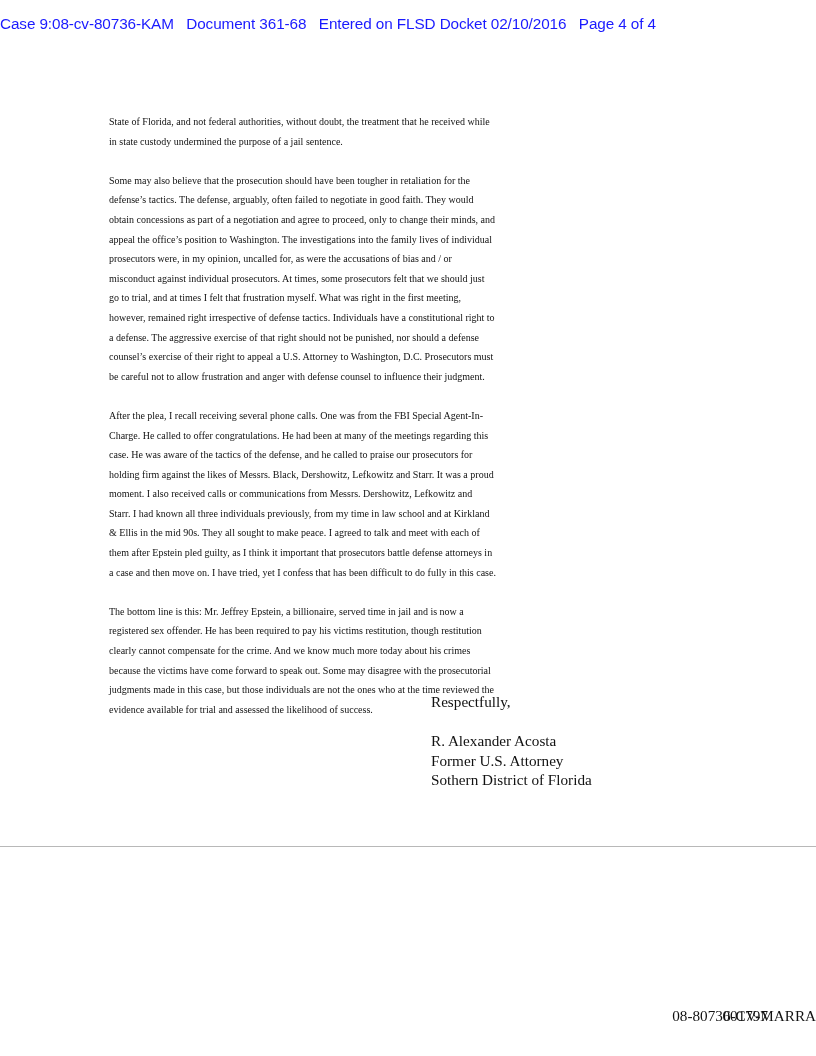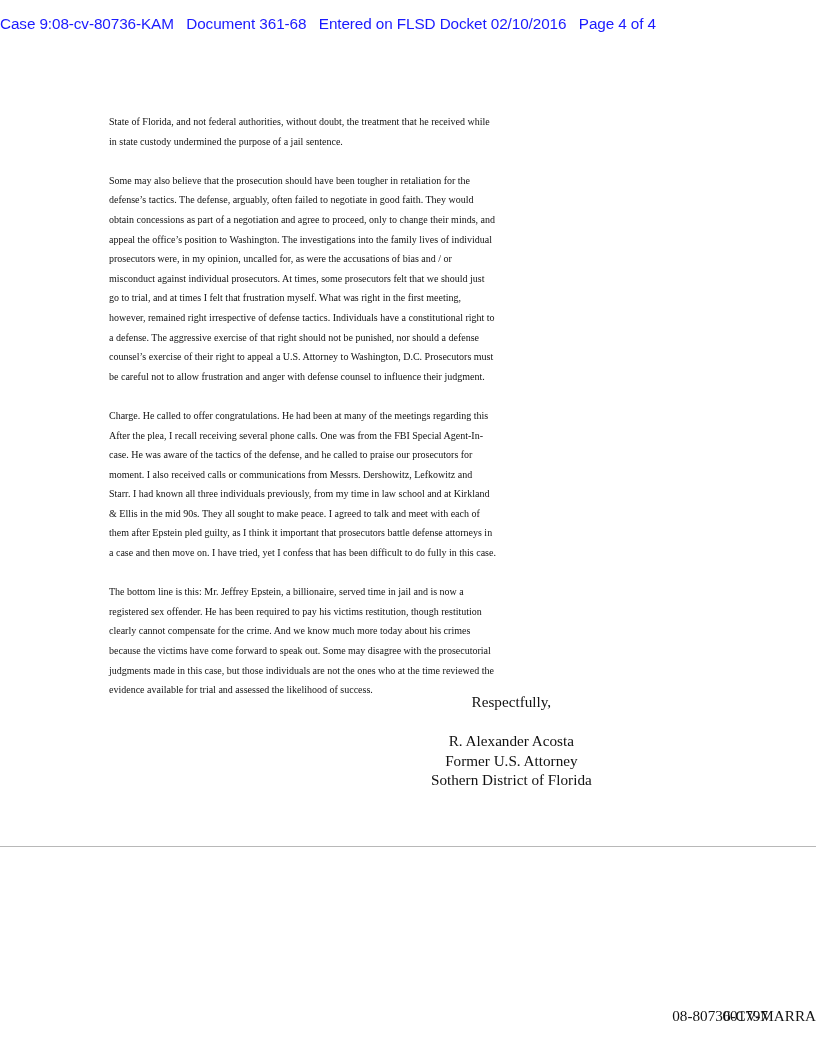--- a/index.html
+++ b/index.html
@@ -41,21 +41,20 @@
     }
     .para .line {
       display: block;
     }
     .closing {
       position: absolute;
       left: 431px;
       top: 692px;
       font-size: 15.2px;
       line-height: 19.6px;
-      text-align: center;
     }
     .closing .gap {
       height: 19.6px;
     }
     .rule {
       position: absolute;
       left: 0;
       top: 846px;
       width: 816px;
       height: 1px;
@@ -93,23 +92,24 @@
     <span class="line">appeal the office’s position to Washington.  The investigations into the family lives of individual</span>
     <span class="line">prosecutors were, in my opinion, uncalled for, as were the accusations of bias and / or</span>
     <span class="line">misconduct against individual prosecutors.  At times, some prosecutors felt that we should just</span>
     <span class="line">go to trial, and at times I felt that frustration myself.  What was right in the first meeting,</span>
     <span class="line">however, remained right irrespective of defense tactics.  Individuals have a constitutional right to</span>
     <span class="line">a defense.  The aggressive exercise of that right should not be punished, nor should a defense</span>
     <span class="line">counsel’s exercise of their right to appeal a U.S. Attorney to Washington, D.C.  Prosecutors must</span>
     <span class="line">be careful not to allow frustration and anger with defense counsel to influence their judgment.</span>
   </p>
   <p class="para">
+    <span class="line">After the plea, I recall receiving several phone calls.  One was from the FBI Special Agent-In-</span>
     <span class="line">Charge.  He called to offer congratulations.  He had been at many of the meetings regarding this</span>
-    <span class="line">After the plea, I recall receiving several phone calls.  One was from the FBI Special Agent-In-</span>
     <span class="line">case.  He was aware of the tactics of the defense, and he called to praise our prosecutors for</span>
+    <span class="line">holding firm against the likes of Messrs. Black, Dershowitz, Lefkowitz and Starr.  It was a proud</span>
     <span class="line">moment.  I also received calls or communications from Messrs. Dershowitz, Lefkowitz and</span>
     <span class="line">Starr.  I had known all three individuals previously, from my time in law school and at Kirkland</span>
     <span class="line">&amp; Ellis in the mid 90s.  They all sought to make peace.  I agreed to talk and meet with each of</span>
     <span class="line">them after Epstein pled guilty, as I think it important that prosecutors battle defense attorneys in</span>
     <span class="line">a case and then move on.  I have tried, yet I confess that has been difficult to do fully in this case.</span>
   </p>
   <p class="para">
     <span class="line">The bottom line is this:  Mr. Jeffrey Epstein, a billionaire, served time in jail and is now a</span>
     <span class="line">registered sex offender.  He has been required to pay his victims restitution, though restitution</span>
     <span class="line">clearly cannot compensate for the crime.  And we know much more today about his crimes</span>

